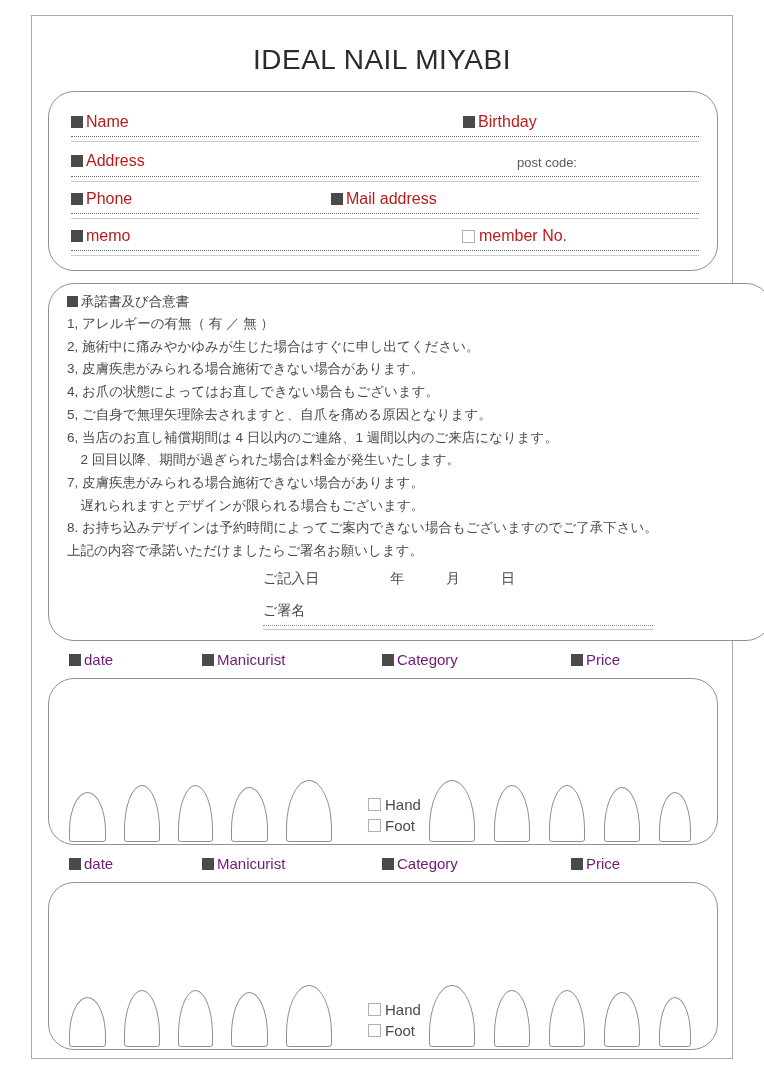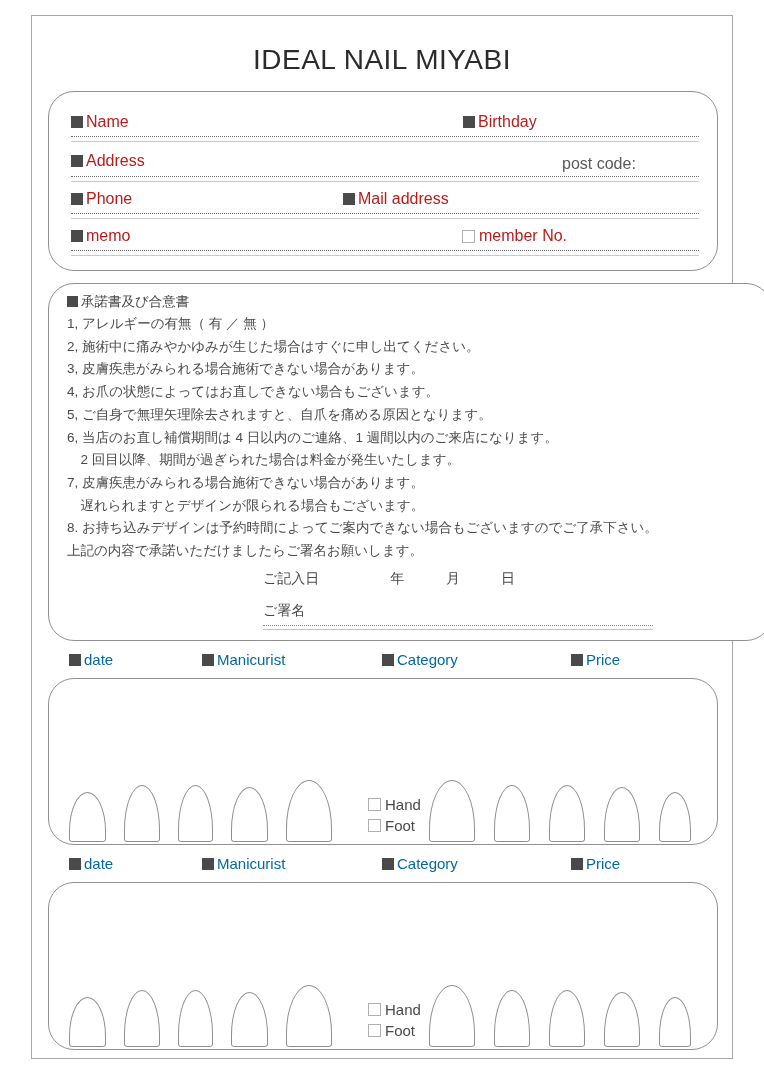--- a/index.html
+++ b/index.html
@@ -12,29 +12,29 @@
          font-size:28px;letter-spacing:.5px;color:#2b2b2b;font-weight:400;}
   .rbox{position:absolute;left:48px;border:1.5px solid #919191;border-radius:26px;background:#fff;box-sizing:border-box;}
   .info-box{top:91px;width:670px;height:180px;}
   .consent-box{top:283px;width:724px;height:358px;padding:6px 20px 0 18px;}
   .design-box{width:670px;height:167px;}
   .lbl{position:absolute;display:flex;align-items:center;font-size:16px;color:#b91c1c;white-space:nowrap;}
   .sq{display:inline-block;width:12px;height:12px;background:#4a4a4a;margin-right:3px;flex:none;}
   .sq-s{width:11px;height:11px;}
   .cbx{display:inline-block;width:13px;height:13px;border:1.5px solid #b0b0b0;background:#fff;margin-right:4px;flex:none;box-sizing:border-box;}
   .dline{position:absolute;left:22px;width:628px;height:4px;border-top:1px dotted #6e6e6e;border-bottom:1px solid #c9c9c9;}
-  .small{font-size:16px;color:#5a5a5a;margin-left:45px;}
+  .small{font-size:13px;color:#5a5a5a;}
   .c-head{display:flex;align-items:center;font-size:13.5px;color:#474747;height:23px;}
   .c-line{font-size:13.5px;line-height:22.7px;color:#4a4a4a;white-space:pre-wrap;}
   .date-row{margin:7px 0 0 196px;font-size:14px;color:#474747;}
   .date-row .yy{margin-left:67px;} .date-row .mm{margin-left:38px;} .date-row .dd{margin-left:37px;}
   .sig-block{margin:14px 0 0 196px;font-size:14px;color:#474747;}
   .sig-line{width:390px;height:3px;margin-top:5px;border-top:1px dotted #8a8a8a;border-bottom:1px solid #c9c9c9;}
   .rec-header{position:absolute;left:0;width:764px;height:20px;}
-  .rec-item{position:absolute;display:flex;align-items:center;font-size:15px;color:#0369a1;white-space:nowrap;}
+  .rec-item{position:absolute;display:flex;align-items:center;font-size:15px;color:#701a75;white-space:nowrap;}
   .nails{position:absolute;bottom:2px;display:flex;align-items:flex-end;}
   .nails-left{left:20px;gap:18px;}
   .nails-right{left:380px;gap:19px;}
   .nail{border:1.5px solid #8f8f8f;background:#fff;box-sizing:border-box;
         border-radius:50% 50% 4px 4px / 78% 78% 3px 3px;}
   .handfoot{position:absolute;left:302px;bottom:10px;display:flex;flex-direction:column;gap:4px;}
   .hf-row{display:flex;align-items:center;font-size:15px;color:#4a4a4a;margin-left:17px;}
 </style>
 </head>
 <body>
@@ -61,21 +61,21 @@
     </div>
     <div class="lbl small" style="left:468px;top:63px;">
       <span>post code:</span>
     </div>
     <div class="dline" style="top:84px;"></div>
 
     <div class="lbl" style="left:22px;top:98px;">
       <span class="sq"></span>
       <span>Phone</span>
     </div>
-    <div class="lbl" style="left:294px;top:98px;justify-content:space-between;">
+    <div class="lbl" style="left:282px;top:98px;justify-content:space-between;">
       <span class="sq"></span>
       <span>Mail address</span>
     </div>
     <div class="dline" style="top:121px;"></div>
 
     <div class="lbl" style="left:22px;top:135px;">
       <span class="sq"></span>
       <span>memo</span>
     </div>
     <div class="lbl" style="left:413px;top:135px;justify-content:center;">

